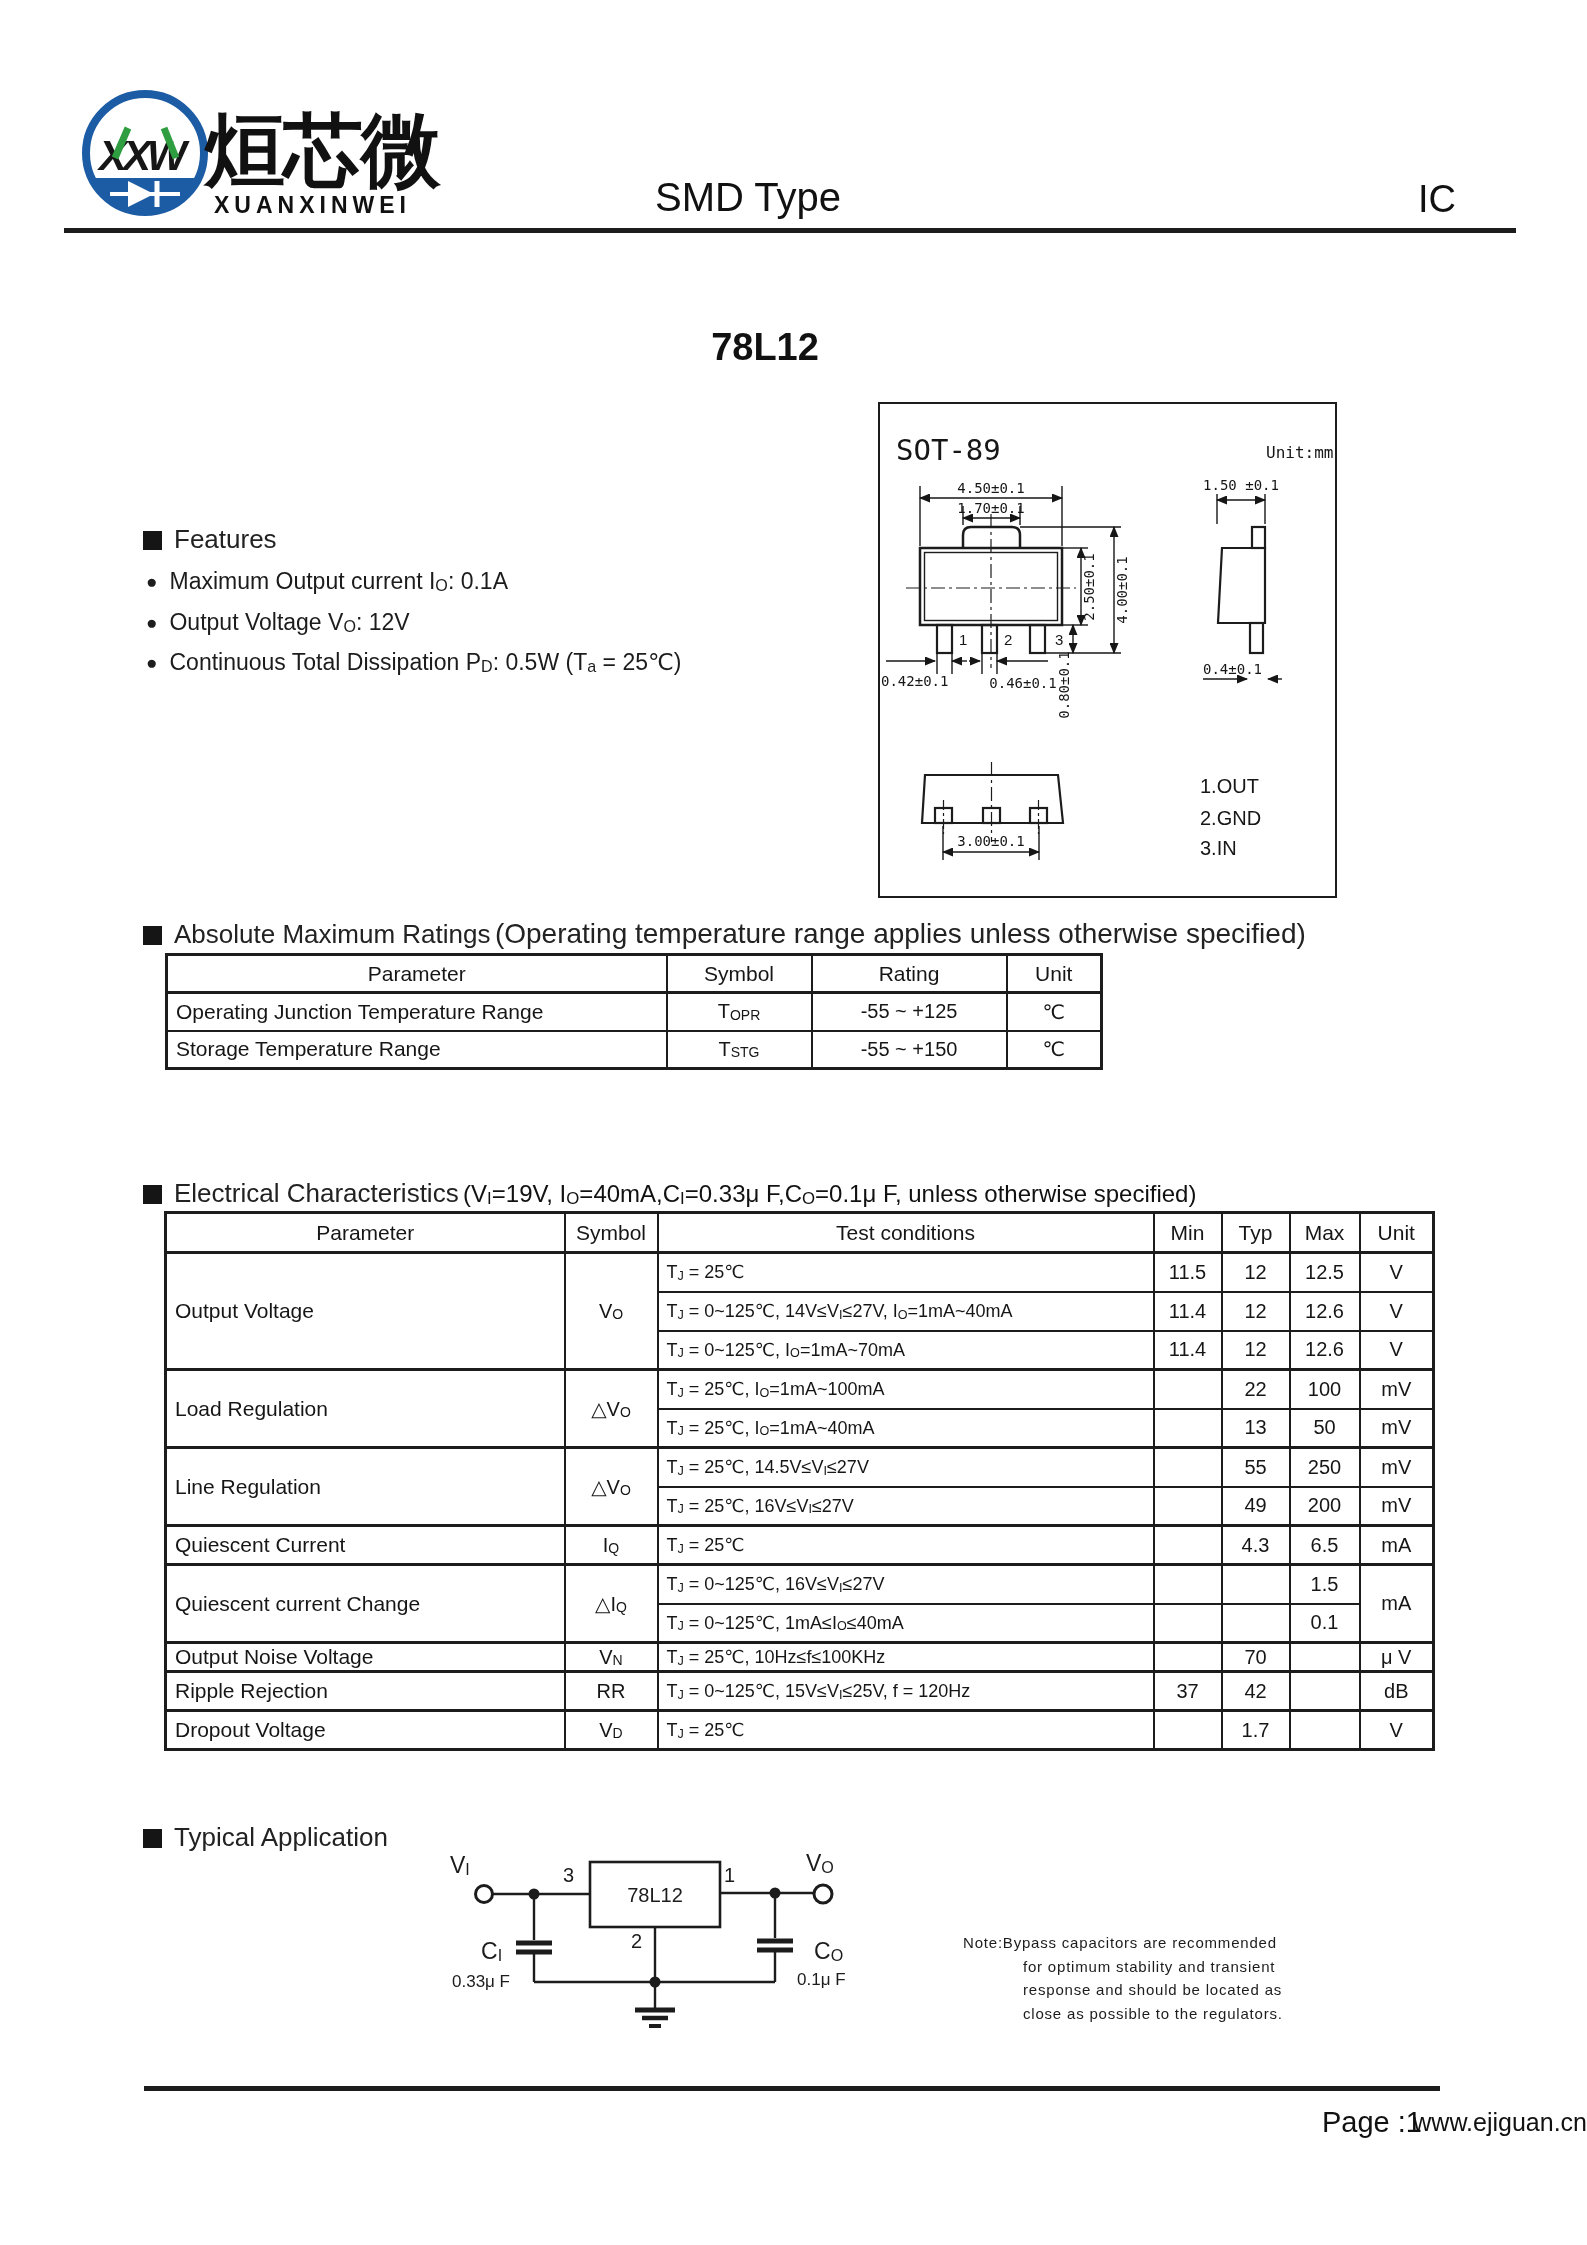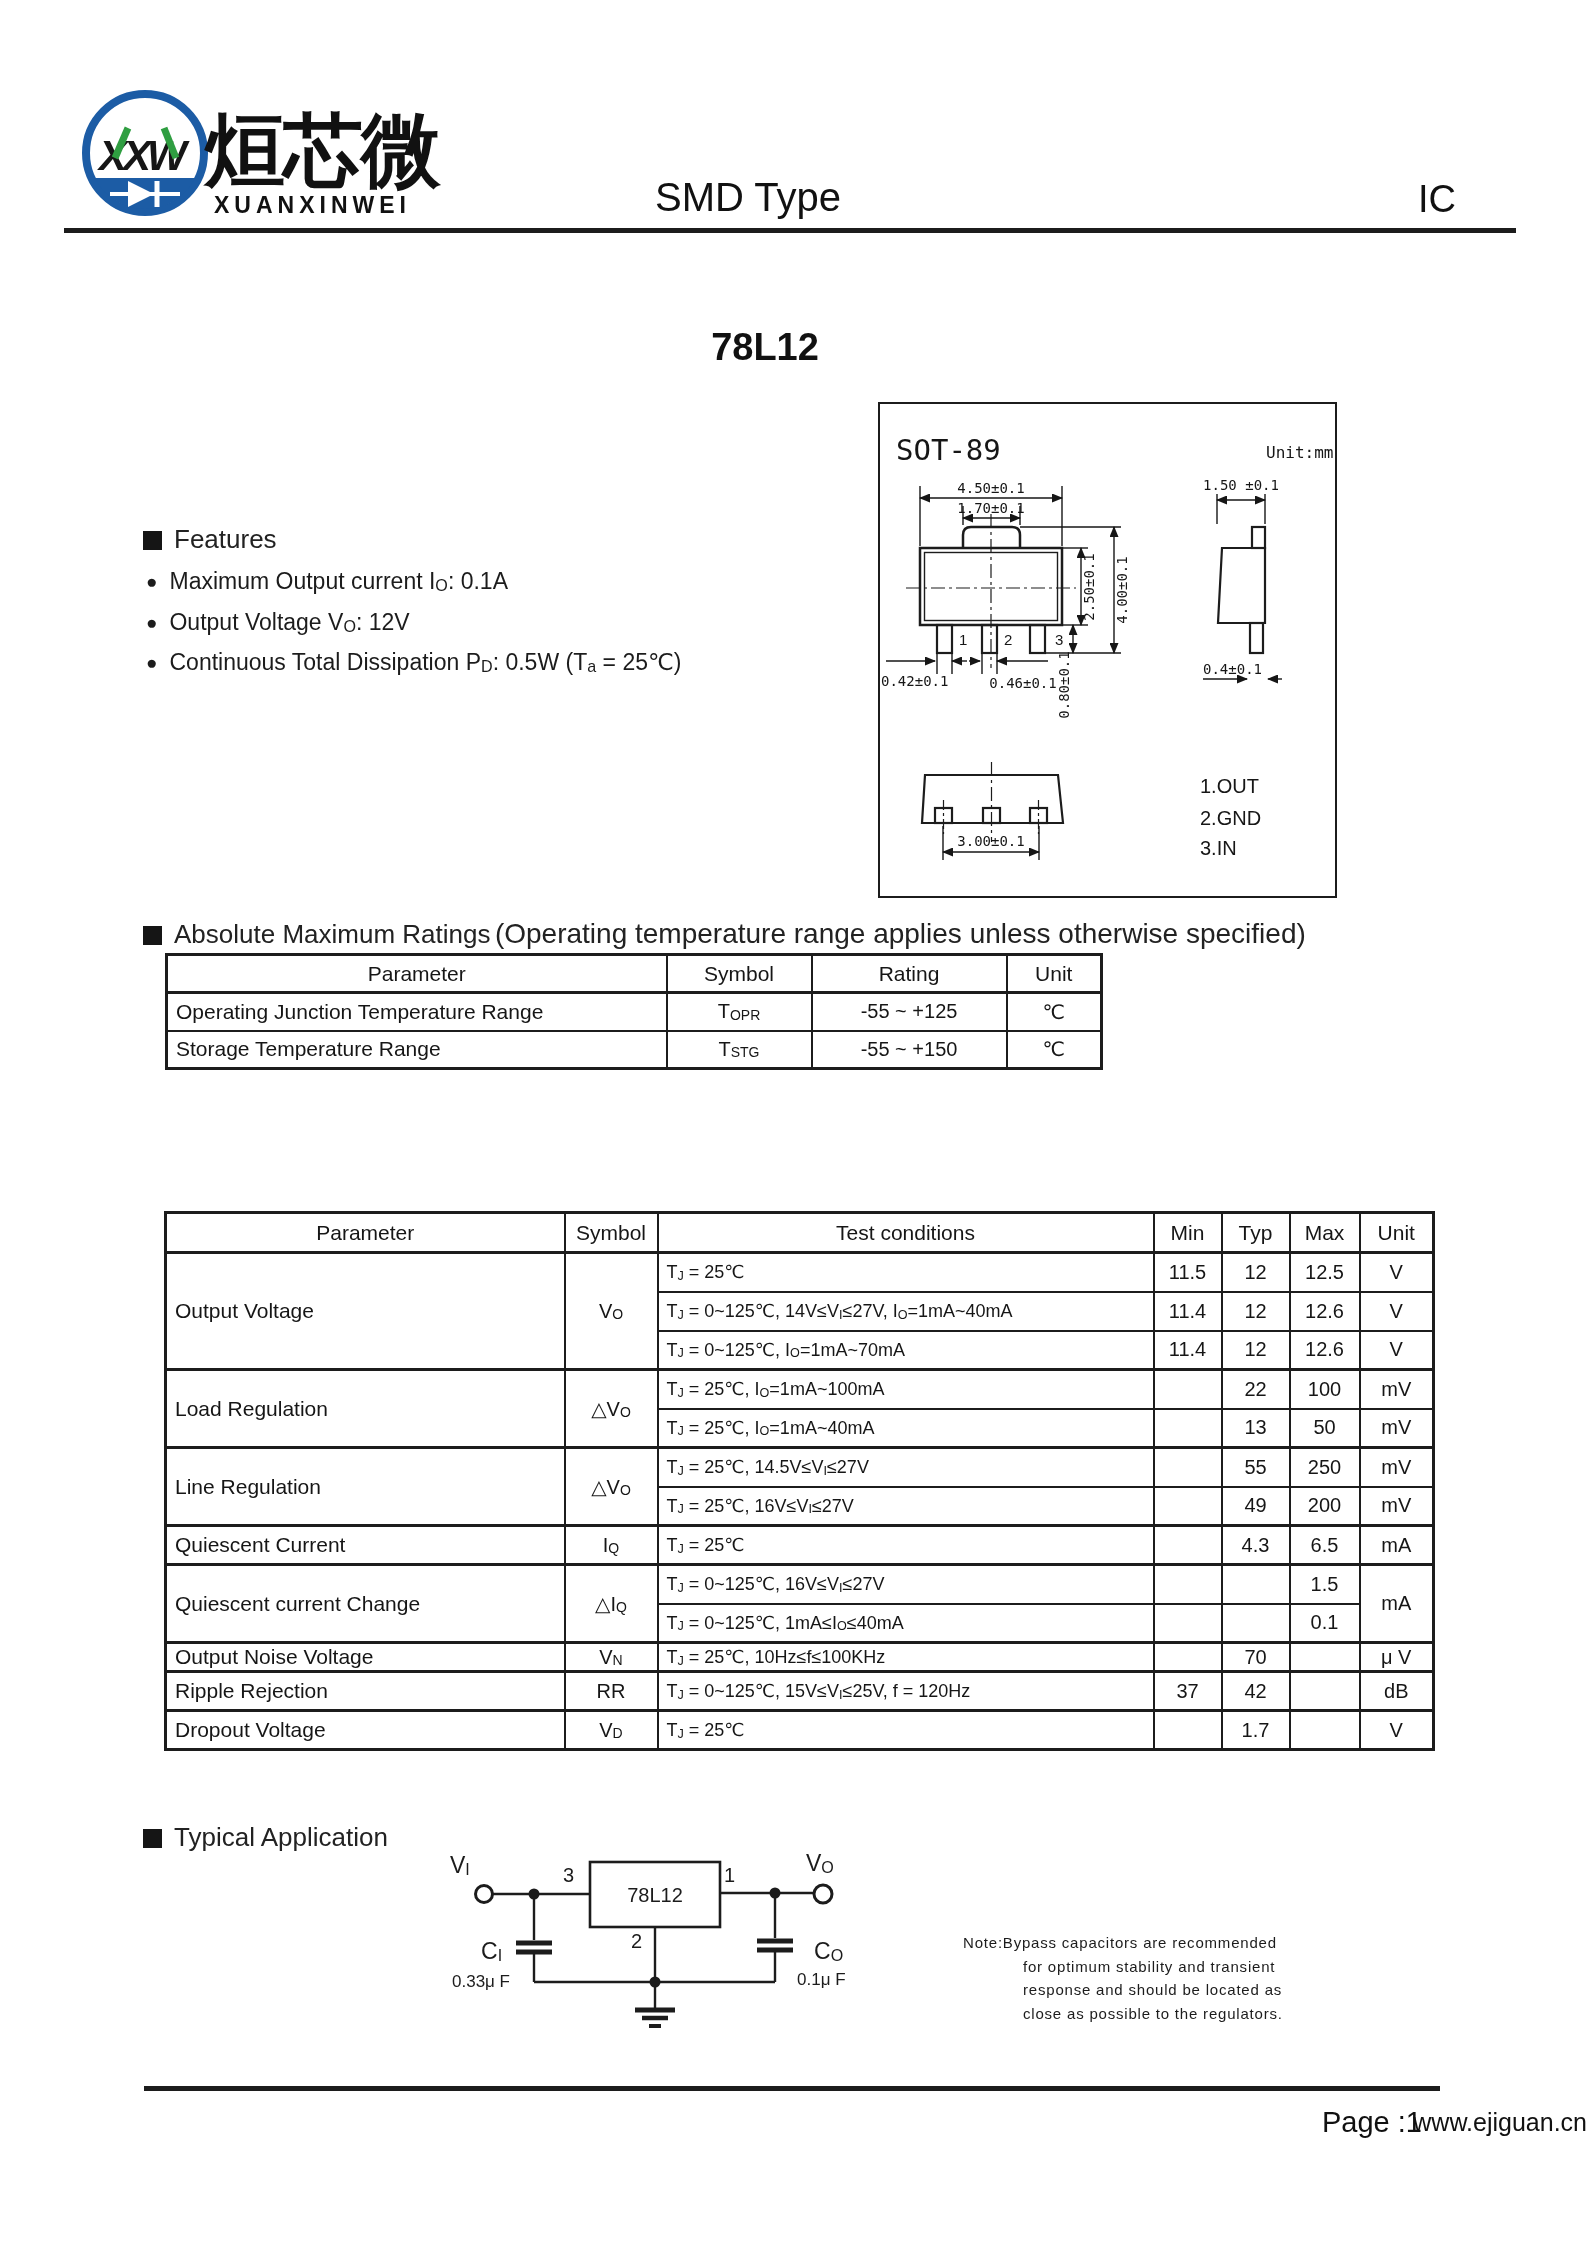--- a/index.html
+++ b/index.html
@@ -191,20 +191,24 @@
     </tr>
     <tr style="height:38px">
       <td class="param">Storage Temperature Range</td>
       <td class="c">T<sub>STG</sub></td>
       <td class="c">-55 ~ +150</td>
       <td class="c">℃</td>
     </tr>
   </tbody>
     </table>
 
+  <div class="abs" style="left:143px;top:1178px;white-space:nowrap;">
+    <span class="sq"></span><span class="sec-h">Electrical Characteristics</span>
+    <span style="font-size:24px;">(V<sub>I</sub>=19V, I<sub>O</sub>=40mA,C<sub>I</sub>=0.33μ F,C<sub>O</sub>=0.1μ F, unless otherwise specified)</span>
+  </div>
   <table class="abs" style="left:164px;top:1211px;width:1268px;">
     <colgroup>
         <col style="width:399px">
         <col style="width:93px">
         <col style="width:496px">
         <col style="width:68px">
         <col style="width:68px">
         <col style="width:70px">
         <col style="width:74px">
       </colgroup>

